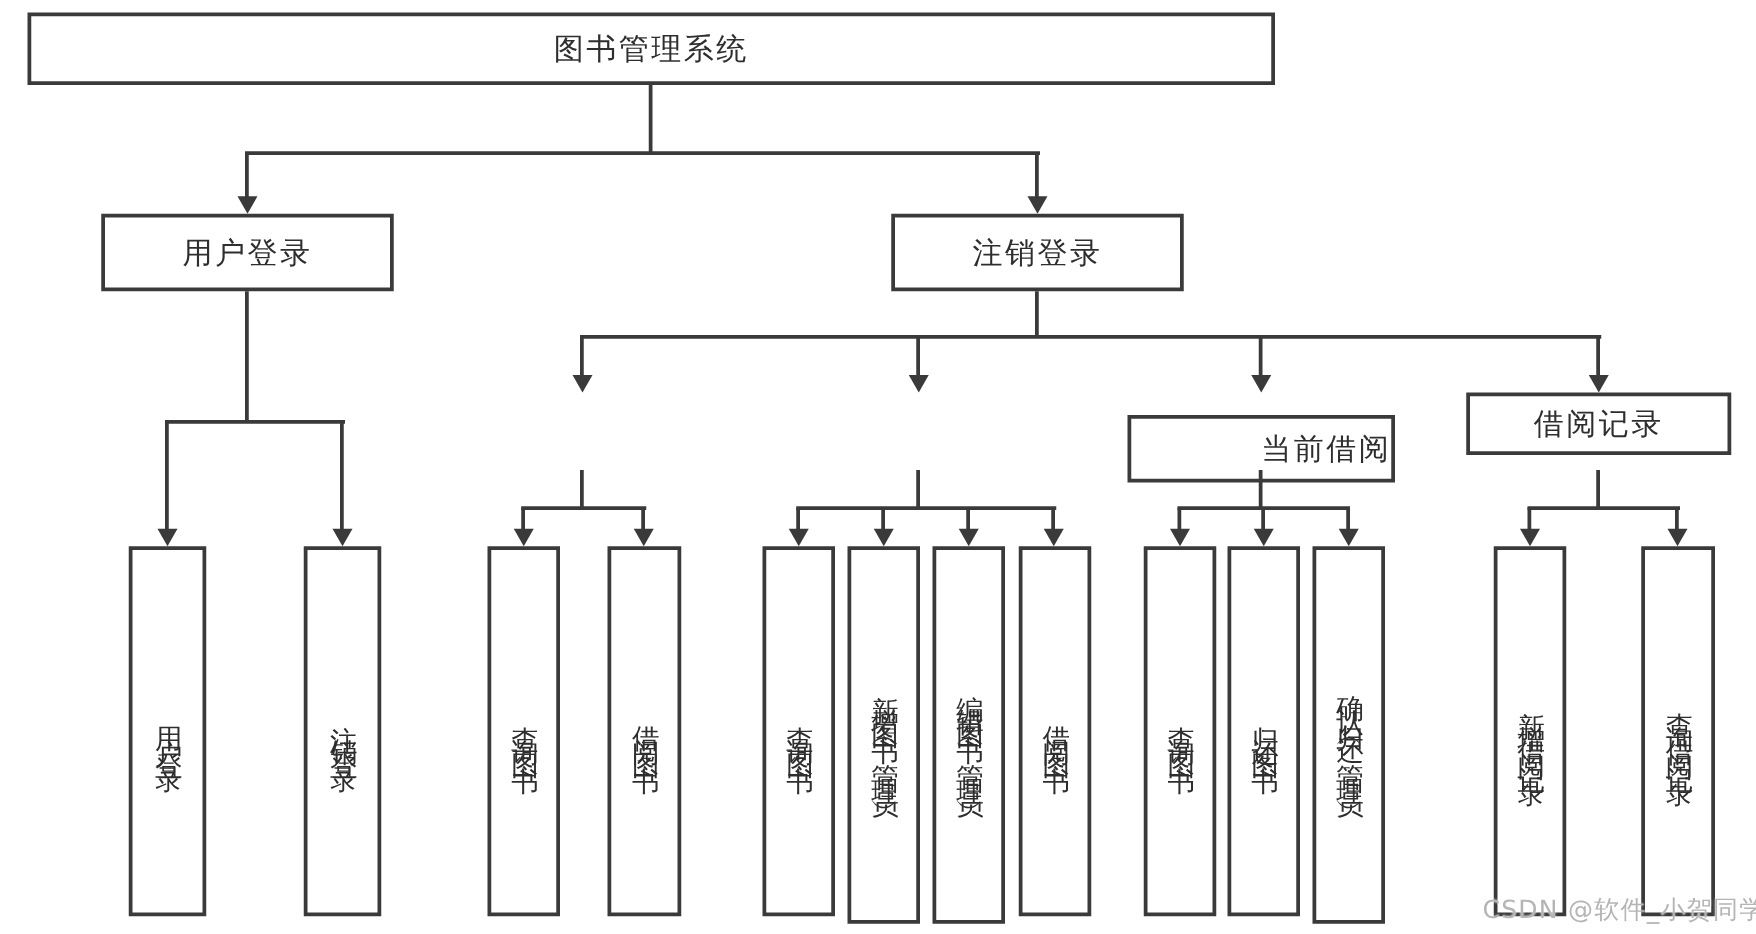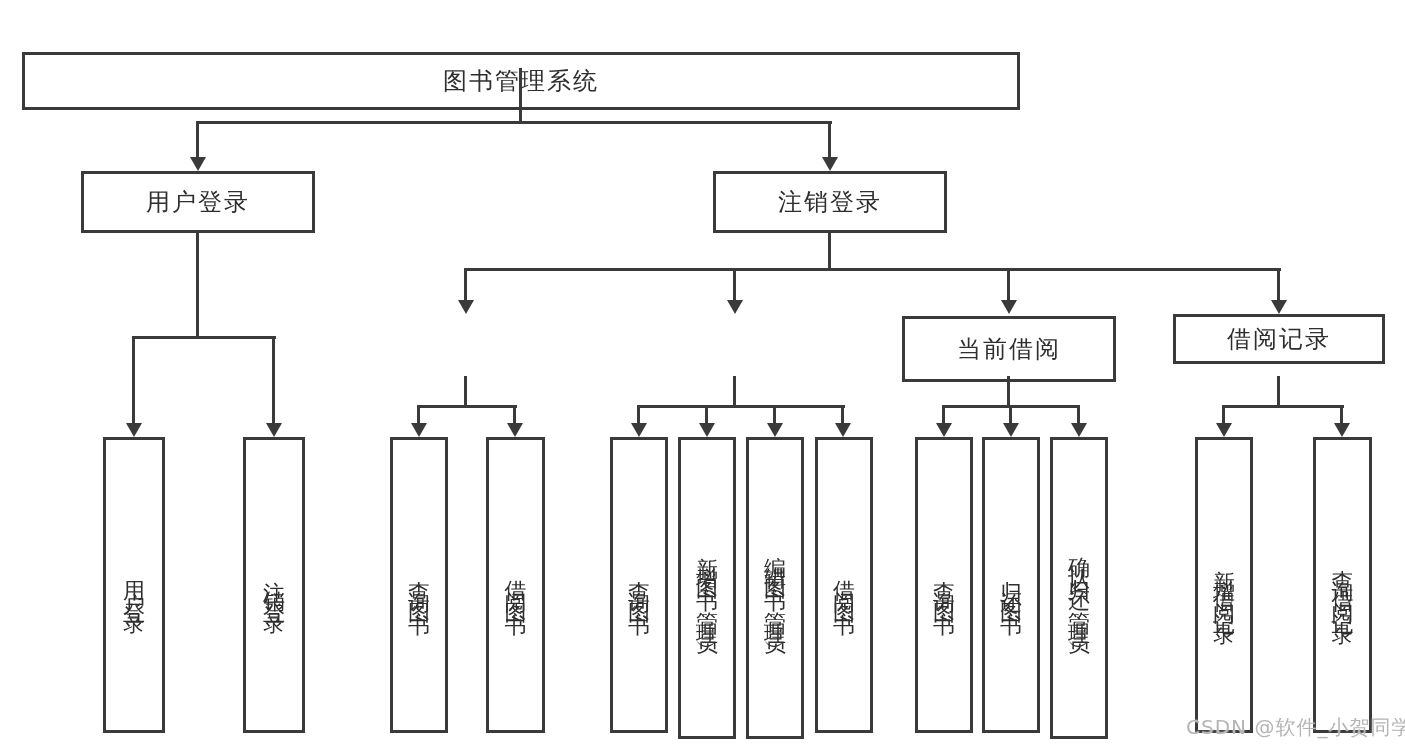--- a/index.html
+++ b/index.html
@@ -42,21 +42,21 @@
     position:absolute;left:1186px;top:714px;font-size:20px;
     color:var(--wm);letter-spacing:1px;white-space:nowrap;z-index:5;
     text-shadow:0 0 2px #ffffff;
   }
 </style>
 </head>
 <body>
 
 <div class="canvas">
 
-  <div class="node" style="left:22px;top:10px;width:998px;height:58px;margin-top:42px;">
+  <div class="node" style="left:22px;top:10px;width:998px;height:58px;">
     <span class="hlabel">图书管理系统</span>
   </div>
 
   <div class="vl" style="left:519px;top:68px;height:54px;"></div>
   <div class="hl" style="left:196px;top:121px;width:636px;"></div>
   <div class="vl" style="left:196px;top:122px;height:36px;"></div>
   <div class="vl" style="left:828px;top:122px;height:36px;"></div>
   <div class="arrow" style="left:190px;top:157px;"></div>
   <div class="arrow" style="left:822px;top:157px;"></div>
 
@@ -78,21 +78,21 @@
   <div class="hl" style="left:464px;top:268px;width:817px;"></div>
   <div class="vl" style="left:464px;top:269px;height:32px;"></div>
   <div class="vl" style="left:733px;top:269px;height:32px;"></div>
   <div class="vl" style="left:1007px;top:269px;height:32px;"></div>
   <div class="vl" style="left:1277px;top:269px;height:32px;"></div>
   <div class="arrow" style="left:458px;top:300px;"></div>
   <div class="arrow" style="left:727px;top:300px;"></div>
   <div class="arrow" style="left:1001px;top:300px;"></div>
   <div class="arrow" style="left:1271px;top:300px;"></div>
 
-  <div class="node" style="left:902px;top:316px;width:214px;height:66px;">
+  <div class="node" style="left:902px;top:332px;width:214px;height:54px;justify-content:flex-end;">
     <span class="hlabel">当前借阅</span>
   </div>
   <div class="node" style="left:1173px;top:314px;width:212px;height:50px;">
     <span class="hlabel">借阅记录</span>
   </div>
 
   <div class="vl" style="left:464px;top:376px;height:30px;"></div>
   <div class="hl" style="left:417px;top:405px;width:100px;"></div>
   <div class="vl" style="left:417px;top:406px;height:18px;"></div>
   <div class="vl" style="left:513px;top:406px;height:18px;"></div>

